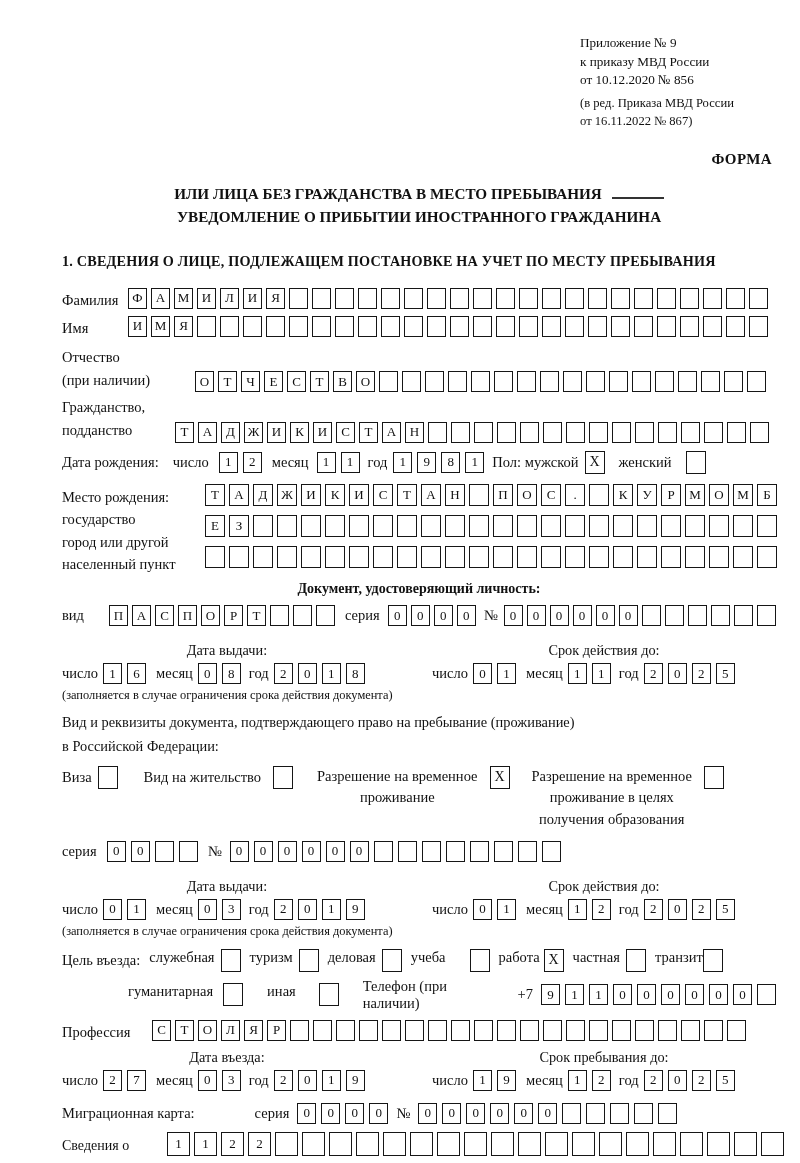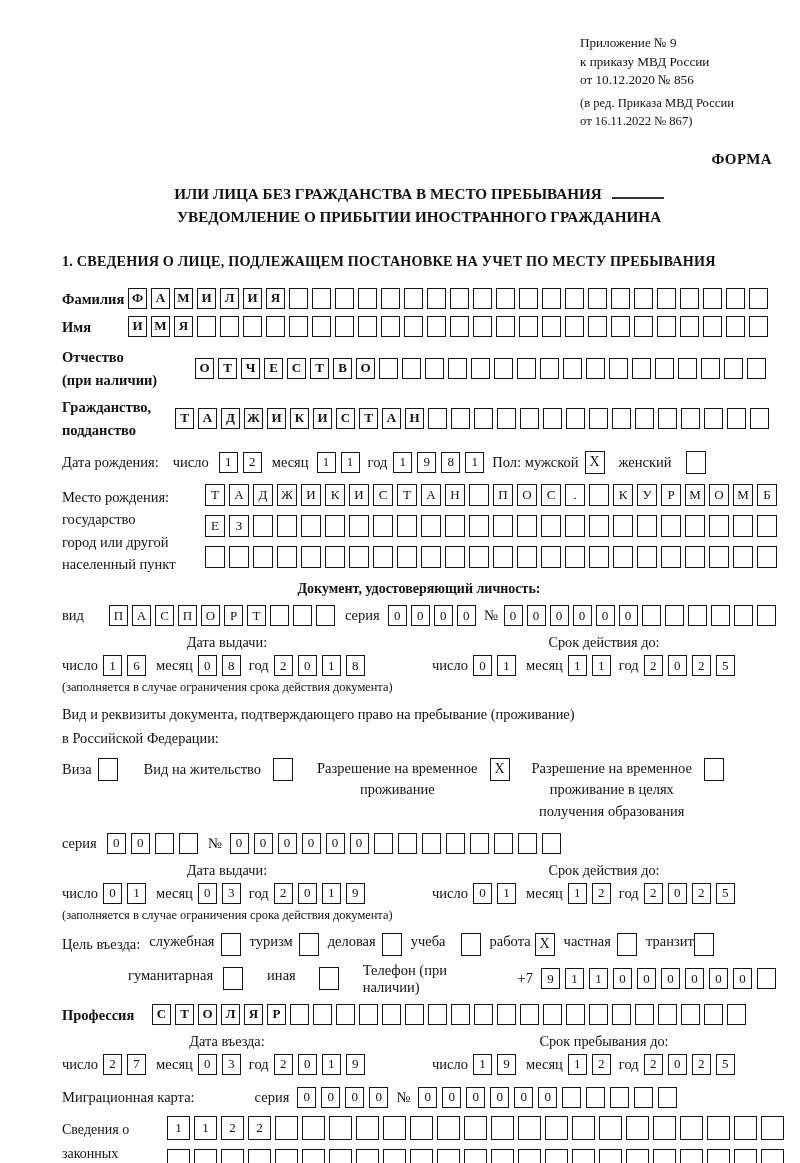--- a/index.html
+++ b/index.html
@@ -14,21 +14,21 @@
   .annex { margin-left:auto; width:196px; font-size:13.2px; line-height:1.42; }
   .annex .ed { font-size:12.6px; margin-top:4px; line-height:1.45; }
   .forma { text-align:right; font-weight:bold; font-size:15px; margin:20px 4px 14px 0; letter-spacing:.4px; }
 
   .title { text-align:center; font-weight:bold; font-size:15.2px; line-height:1.55; margin-top:2px; }
   .blank-line { display:inline-block; width:52px; border-bottom:2px solid #333; margin-left:10px; vertical-align:baseline; }
 
   .sec-head { font-weight:bold; font-size:14.2px; margin:24px 0 18px 0; letter-spacing:.2px; }
 
   
-  .frow { display:flex; align-items:center; margin-bottom:7px;font-weight:bold; }
+  .frow { display:flex; align-items:flex-end; margin-bottom:7px; }
   .flabel { flex:0 0 auto; padding-top:2px; }
   .lbl2 { line-height:1.6; padding-top:2px; }
   .boxes { display:flex; gap:4px; flex-wrap:nowrap; }
   .cbox {
     width:19px; height:21px; border:1.6px solid #161616;
     display:flex; align-items:center; justify-content:center;
     font-size:13px; flex:0 0 auto; background:#fff;
   }
   .boxes.wide .cbox { width:20px; height:22px; }
   .boxes.rep .cbox { width:23px; height:24px; }
@@ -38,21 +38,21 @@
   .gap6 { margin-left:6px; } .gap8 { margin-left:8px; } .gap10 { margin-left:10px; }
   .gap14 { margin-left:14px; } .gap24 { margin-left:24px; }
 
   
   .split { display:flex; align-items:flex-start; margin-bottom:6px; }
   .split .labels { flex:0 0 auto; line-height:1.55; padding-top:2px; }
   .rowstack { display:flex; flex-direction:column; gap:9px; }
 
   .doc-head { text-align:center; font-weight:bold; font-size:14px; margin:4px 0 8px 0; }
 
-  .twocol { display:flex; margin-top:8px; }
+  .twocol { display:flex; margin-top:16px; }
   .dcol-l { flex:0 0 370px; }
   .dcol-r { flex:1; }
   .dhead { text-align:center; font-size:14.3px; margin-bottom:4px; }
   .dparts { display:flex; align-items:center; }
   .dparts .lab { margin-right:5px; }
   .dparts .boxes { gap:5px; }
   .note-r { text-align:left; font-size:12.4px; margin:4px 2px 8px 0; }
 
   .para { font-size:14.4px; line-height:1.6; margin-top:4px; }
 
@@ -556,21 +556,21 @@
       <span class="boxes chk">
           <span class="cbox"></span>
         </span>
     </span>
     <span class="opt" style="gap:6px">
       <span>деловая</span>
       <span class="boxes chk">
           <span class="cbox"></span>
         </span>
     </span>
-    <span class="opt" style="gap:15px">
+    <span class="opt" style="gap:24px">
       <span>учеба</span>
       <span class="boxes chk">
           <span class="cbox"></span>
         </span>
     </span>
     <span class="opt" style="gap:4px">
       <span>работа</span>
       <span class="boxes chk">
           <span class="cbox">X</span>
         </span>

